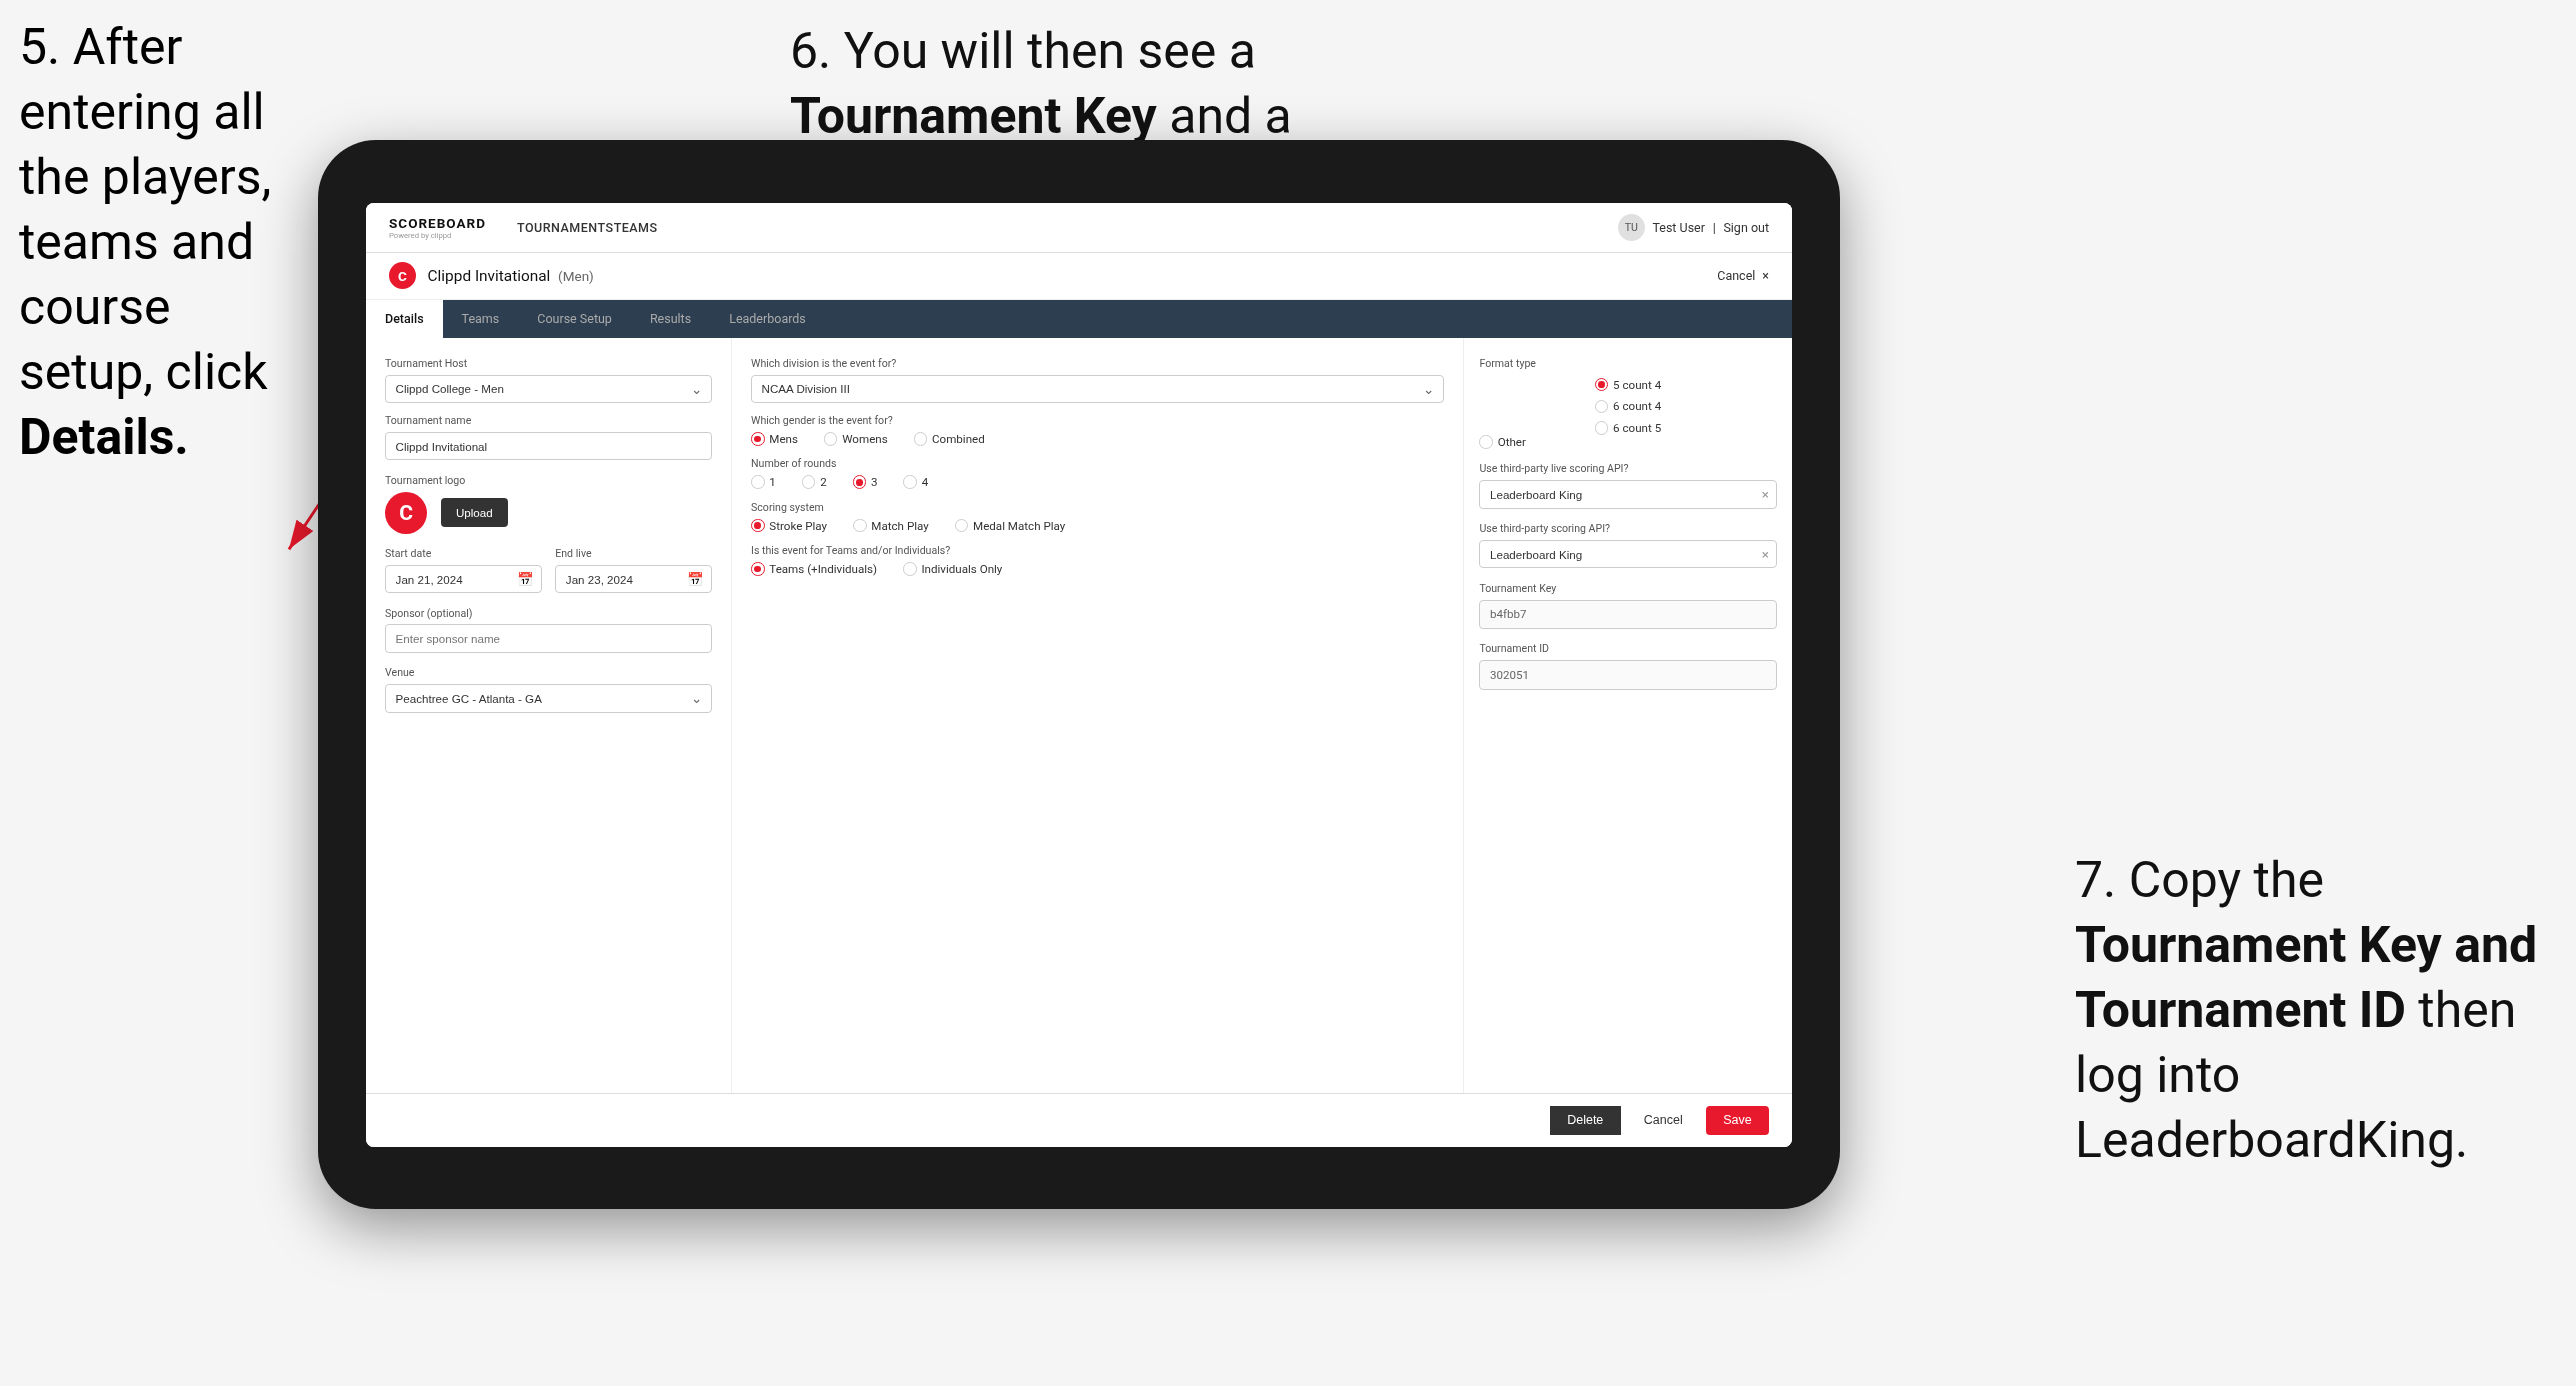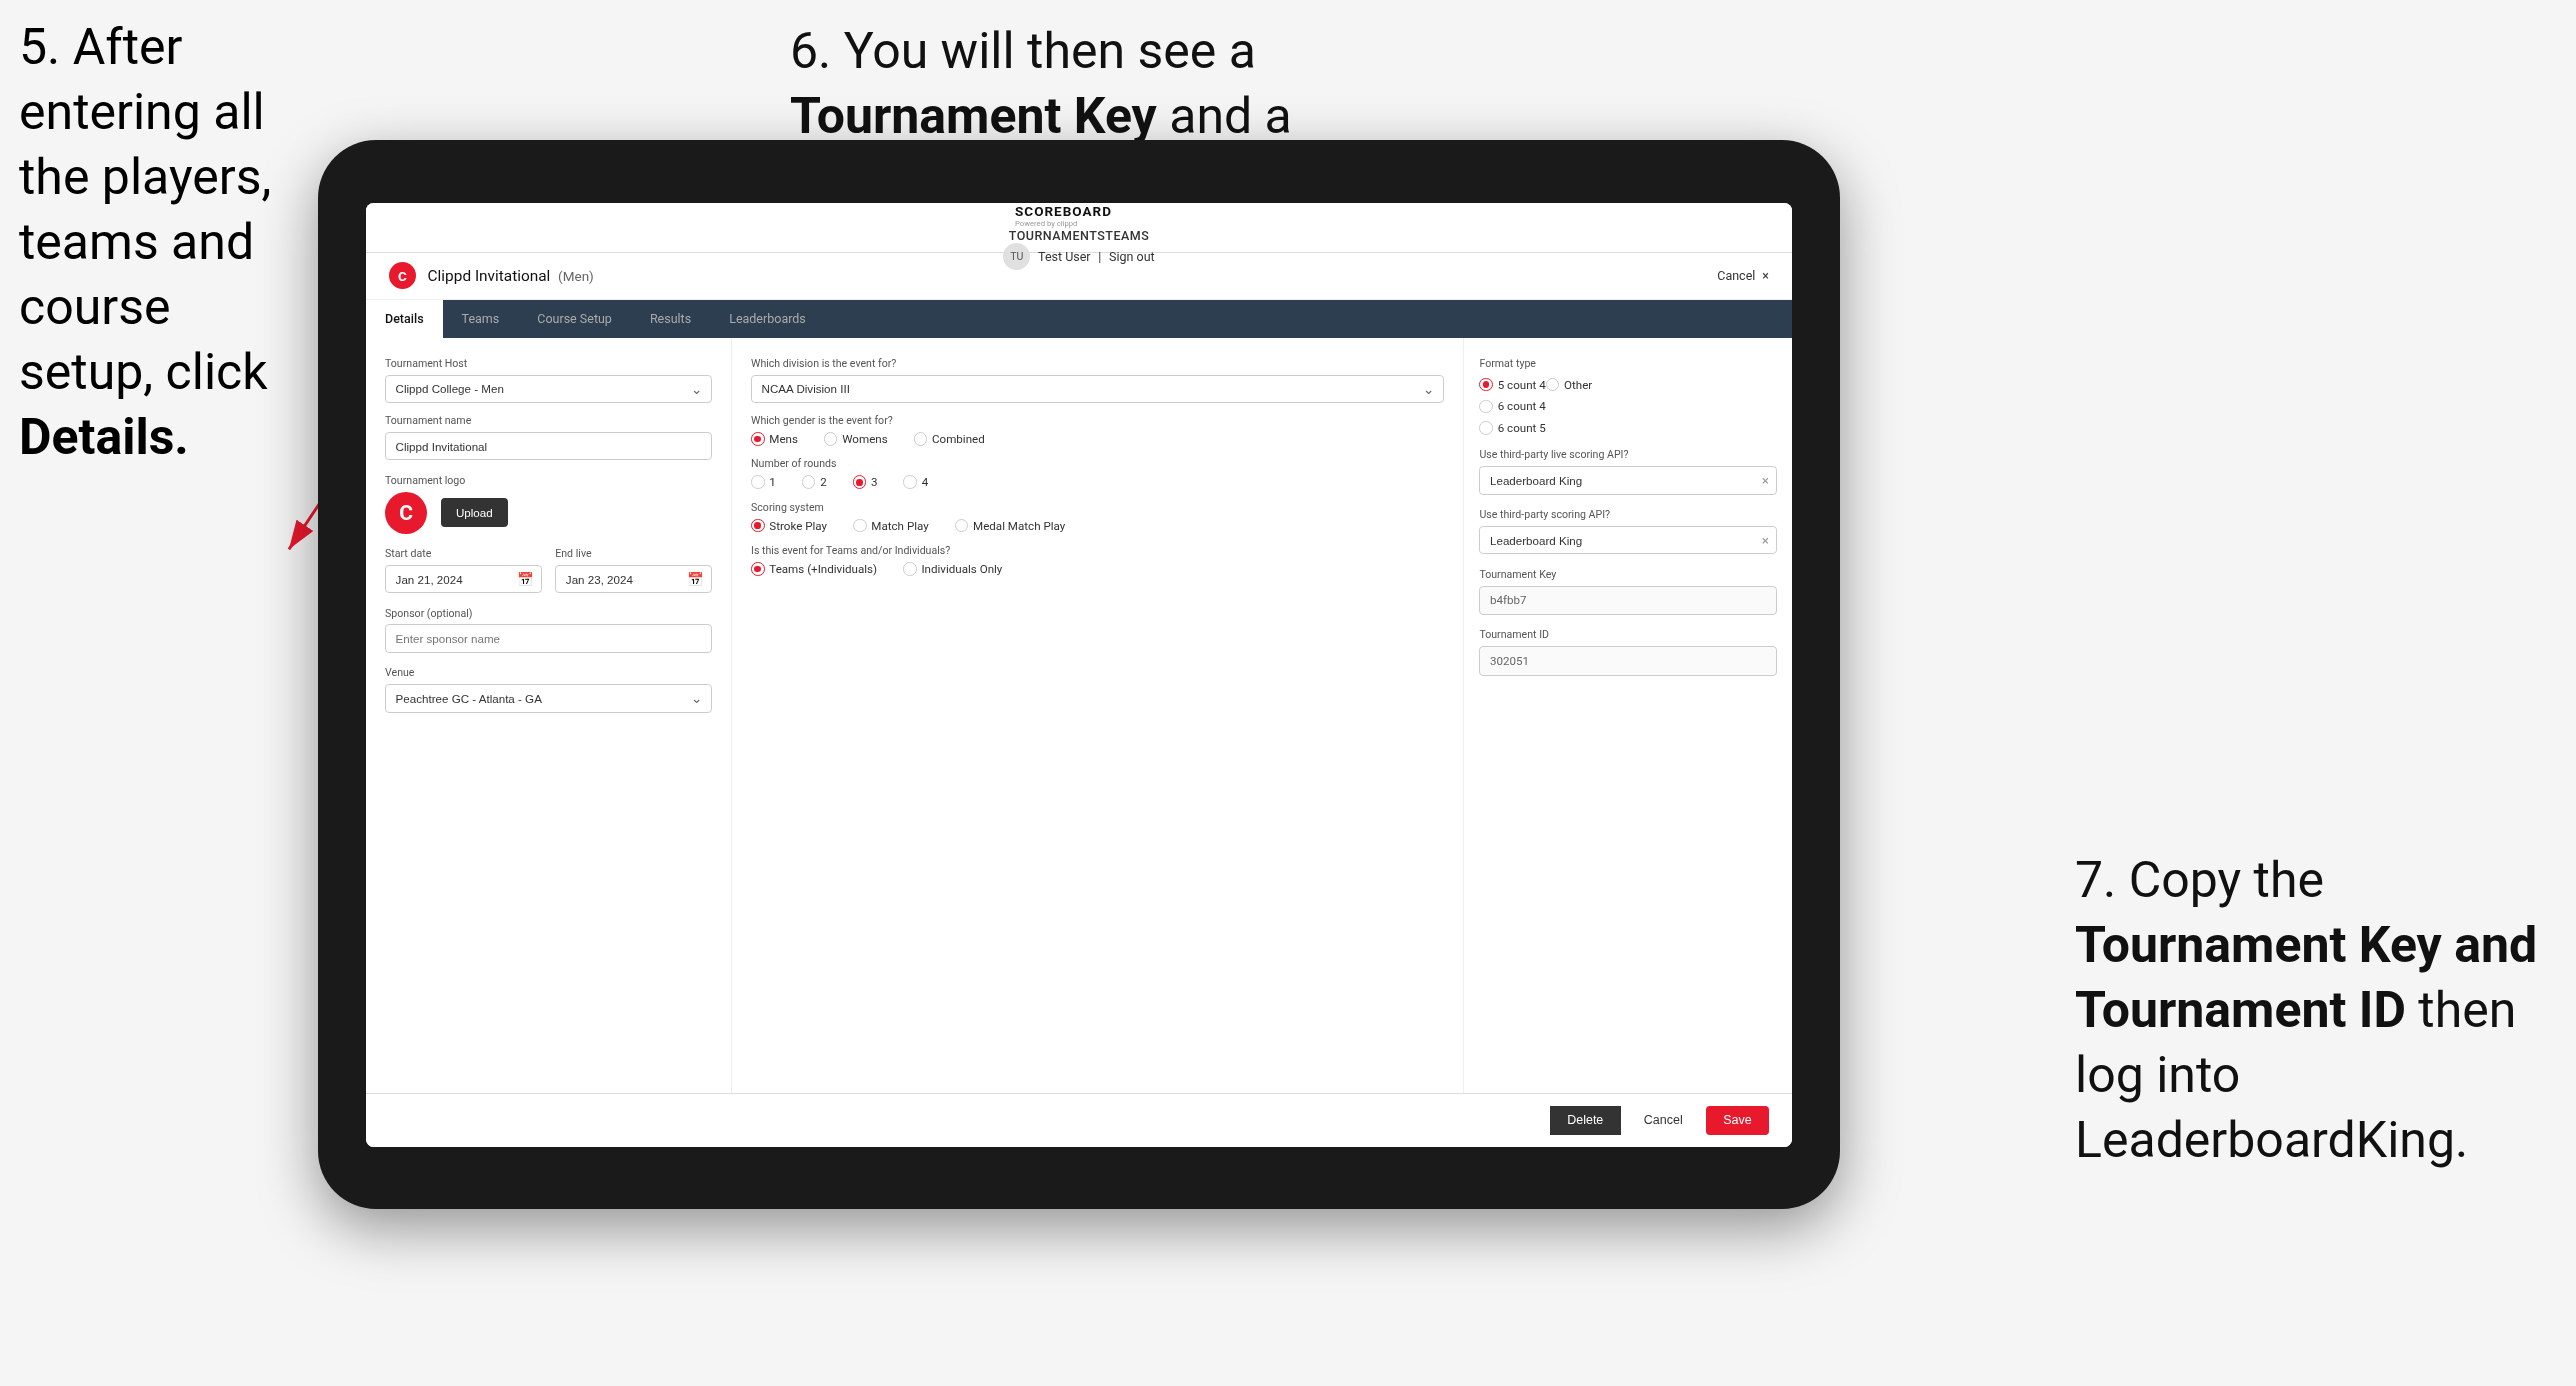--- a/index.html
+++ b/index.html
@@ -75,21 +75,20 @@
 
     
     .top-nav {
       background: #fff;
       border-bottom: 1px solid #ddd;
       display: flex;
       align-items: center;
       padding: 0 23px;
       height: 50px;
       flex-shrink: 0;
-      flex-direction: column;
     }
 
     .brand {
       display: flex;
       flex-direction: column;
       margin-right: 31px;
     }
     .brand-name {
       font-size: 13.5px;
       font-weight: 700;
@@ -651,21 +650,21 @@
             <div class="radio-dot"></div>
             <span>Individuals Only</span>
           </label>
         </div>
       </div>
 
       <div class="right-col">
         <span class="section-title">Format type</span>
 
         <div class="format-radio-group">
-          <div style="display:flex; align-items:center; justify-content:flex-start;">
+          <div style="display:flex; align-items:center; justify-content:space-between;flex-direction:column;">
             <div style="display:flex; flex-direction:column; gap:7.7px;">
               <label class="radio-item">
                 <div class="radio-dot selected"></div>
                 <span>5 count 4</span>
               </label>
               <label class="radio-item">
                 <div class="radio-dot"></div>
                 <span>6 count 4</span>
               </label>
               <label class="radio-item">

